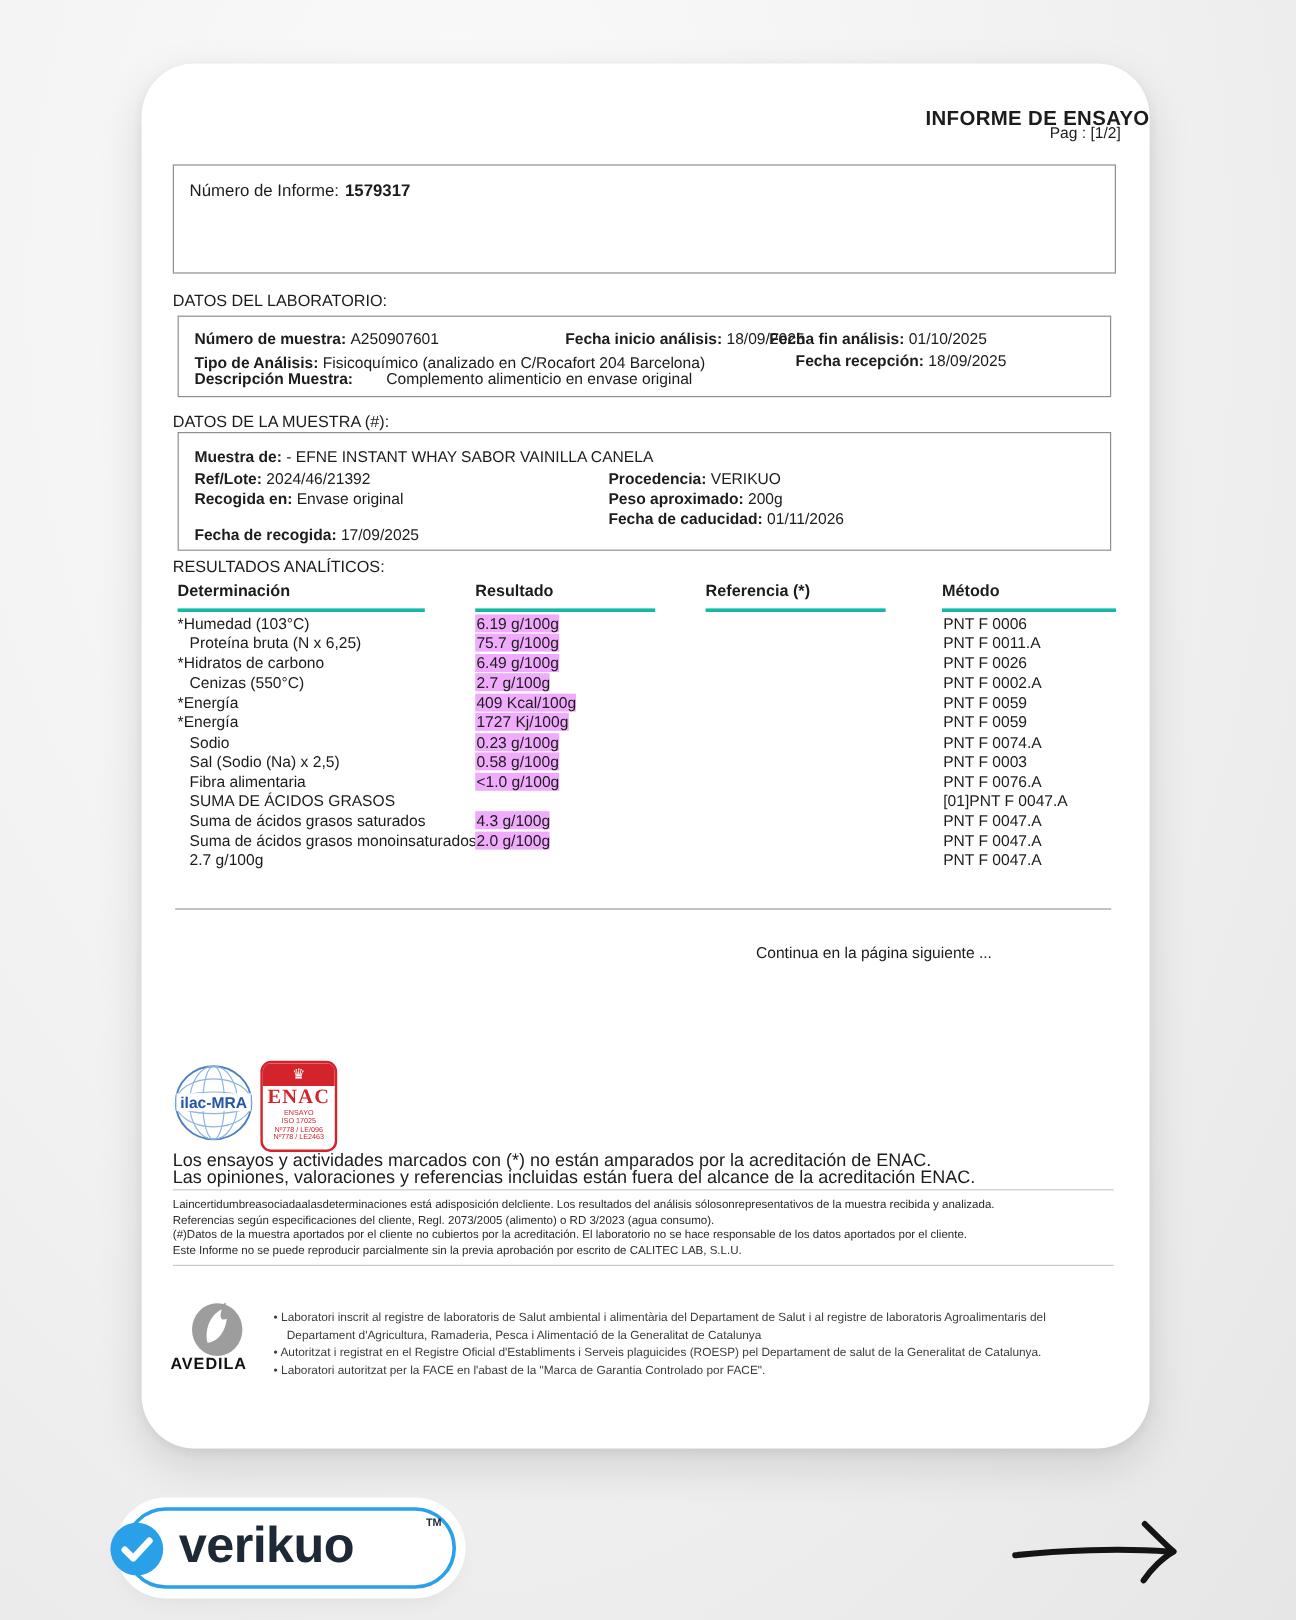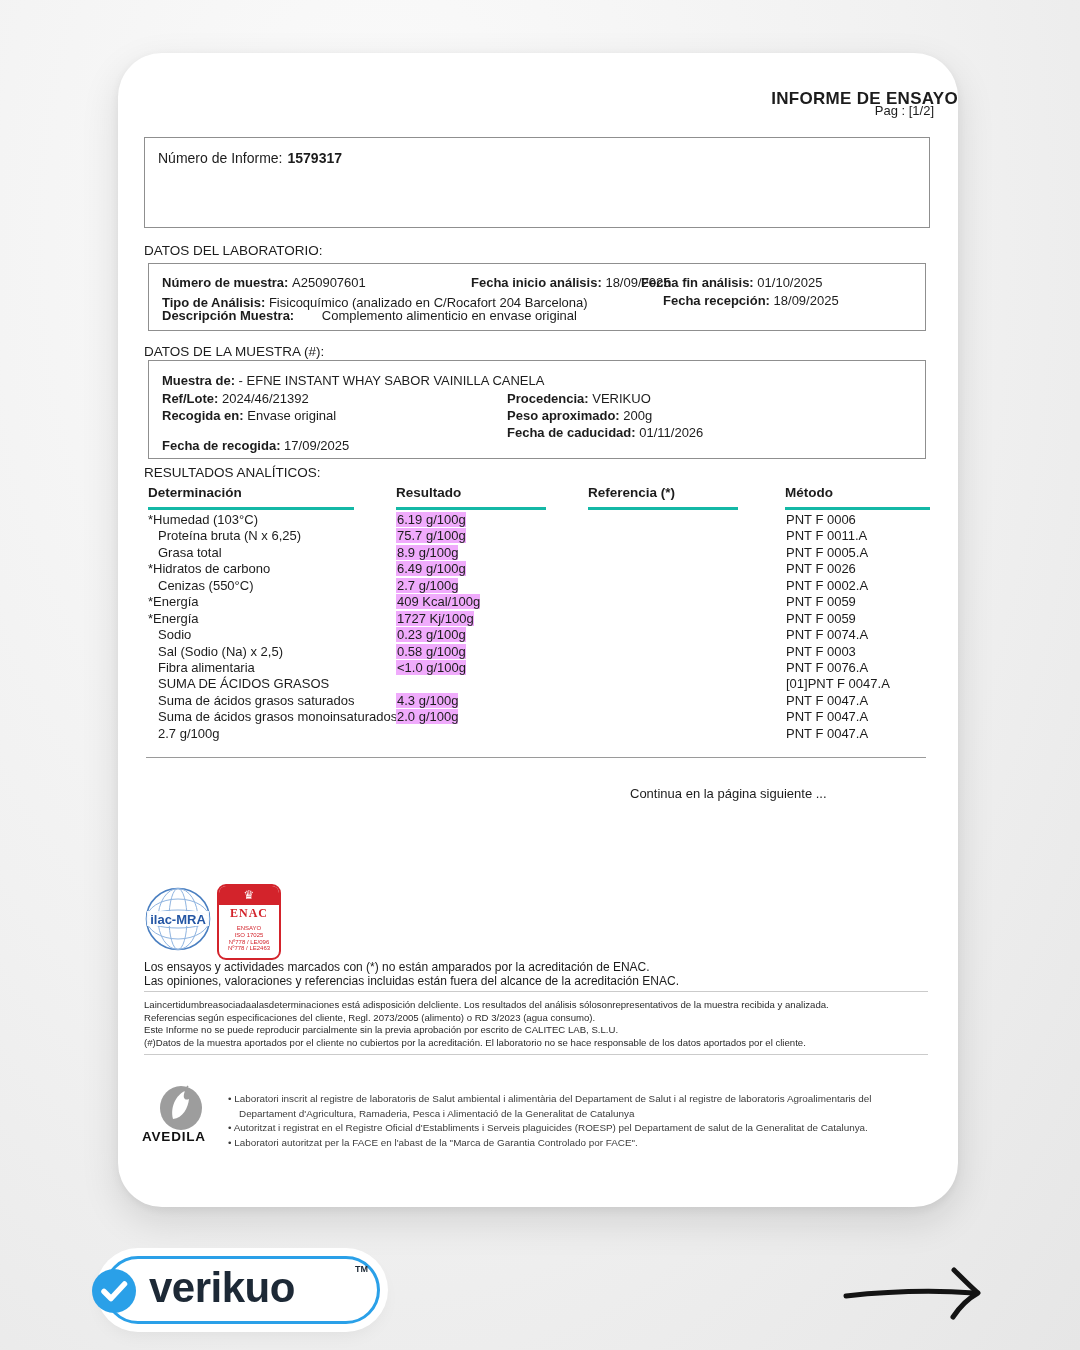--- a/index.html
+++ b/index.html
@@ -34,23 +34,23 @@
   .c-det.ind{left:10px}
   .c-res{left:248px;background:#f0abfc;padding-left:1px}
   .c-ref{left:440px}
   .c-met{left:637px;background:#fff;padding-left:1px}
   .endrule{position:absolute;left:28px;top:704px;width:780px;height:1px;background:#9a9a9a}
   .continua{position:absolute;left:512px;top:733px;font-size:13px}
   
   .ilac{position:absolute;left:27px;top:834px;width:66px;height:64px}
   .enac{position:absolute;left:99px;top:831px;width:64px;height:76px;border:2px solid #d3232b;border-radius:9px;background:#fff;overflow:hidden;box-sizing:border-box}
   .enac-top{background:#d3232b;height:19px;text-align:center;color:#fff;font-size:12px;line-height:19px}
-  .enac-name{color:#d3232b;font-family:"Liberation Serif","DejaVu Serif",serif;font-weight:bold;font-size:12px;text-align:center;line-height:17px;letter-spacing:1px}
+  .enac-name{color:#d3232b;font-family:"Liberation Serif","DejaVu Serif",serif;font-weight:bold;font-size:17px;text-align:center;line-height:17px;letter-spacing:1px}
   .enac-sub{color:#d3232b;font-size:6px;line-height:6.8px;text-align:center;padding-top:3px}
-  .acc-notes{position:absolute;left:26px;top:908px;font-size:12px;line-height:13.5px;white-space:nowrap}
+  .acc-notes{position:absolute;left:26px;top:908px;font-size:15px;line-height:13.5px;white-space:nowrap}
   .rule{position:absolute;left:26px;width:784px;height:1px;background:#cbcbcb}
   .fine{position:absolute;left:26px;top:946px;width:784px;font-size:9.6px;line-height:12.6px;color:#2b2b2b}
   
   .bullets{position:absolute;left:92px;top:1021px;width:700px;margin:18px;padding:0;font-size:9.9px;line-height:14.6px;color:#3b3b3b;list-style:none}
   .bullets li{padding-left:11px;text-indent:-11px}
   .bullets li::before{content:"•  "}
   .avlogo{position:absolute;left:40px;top:1030px;width:46px;height:48px}
   .avtext{position:absolute;left:24px;top:1076px;font-size:13.5px;font-weight:bold;letter-spacing:.8px;color:#111}
   
   .pill{
@@ -116,26 +116,20 @@
         <span class="c-met">PNT F 0006</span>
       </div>
 
       <div class="trow">
         <span class="c-det ind">Proteína bruta (N x 6,25)</span>
         <span class="c-res">75.7 g/100g</span>
         <span class="c-ref"></span>
         <span class="c-met">PNT F 0011.A</span>
       </div>
 
-      <div class="trow">
-        <span class="c-det ind">Grasa total</span>
-        <span class="c-res">8.9 g/100g</span>
-        <span class="c-ref"></span>
-        <span class="c-met">PNT F 0005.A</span>
-      </div>
 
       <div class="trow">
         <span class="c-det">*Hidratos de carbono</span>
         <span class="c-res">6.49 g/100g</span>
         <span class="c-ref"></span>
         <span class="c-met">PNT F 0026</span>
       </div>
 
       <div class="trow">
         <span class="c-det ind">Cenizas (550°C)</span>
@@ -240,22 +234,22 @@
   <div>Los ensayos y actividades marcados con (*) no están amparados por la acreditación de ENAC.</div>
       <div>Las opiniones, valoraciones y referencias incluidas están fuera del alcance de la acreditación ENAC.</div>
     </div>
 
   <div class="rule" style="top:938px"></div>
 
   <div class="fine">
 
   <div>Laincertidumbreasociadaalasdeterminaciones está adisposición delcliente. Los resultados del análisis sólosonrepresentativos de la muestra recibida y analizada.</div>
       <div>Referencias según especificaciones del cliente, Regl. 2073/2005 (alimento) o RD 3/2023 (agua consumo).</div>
+      <div>(#)Datos de la muestra aportados por el cliente no cubiertos por la acreditación. El laboratorio no se hace responsable de los datos aportados por el cliente.</div>
       <div>Este Informe no se puede reproducir parcialmente sin la previa aprobación por escrito de CALITEC LAB, S.L.U.</div>
-      <div>(#)Datos de la muestra aportados por el cliente no cubiertos por la acreditación. El laboratorio no se hace responsable de los datos aportados por el cliente.</div>
     </div>
 
   <div class="rule" style="top:1001px"></div>
 
   <svg class="avlogo" viewBox="0 0 46 48">
     <ellipse cx="23" cy="25" rx="21" ry="22" fill="#9d9d9d"></ellipse>
     <path d="M15 36 C 12 24, 18 12, 27 8 C 24 15, 27 18, 31 16 C 30 25, 25 35, 15 36 Z" fill="#ffffff"></path>
     <line x1="26" y1="8" x2="30" y2="3" stroke="#9d9d9d" stroke-width="1.5"></line>
     <circle cx="28" cy="12" r="1.3" fill="#9d9d9d"></circle>
   </svg>

